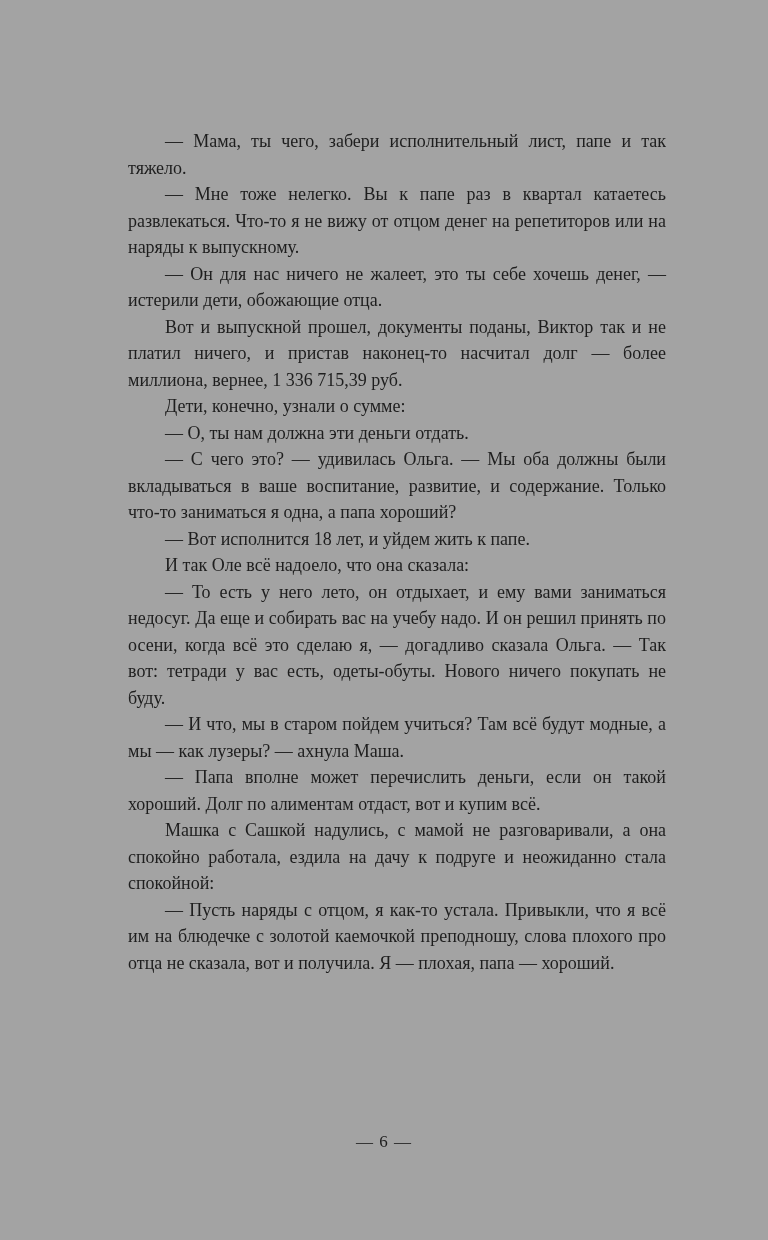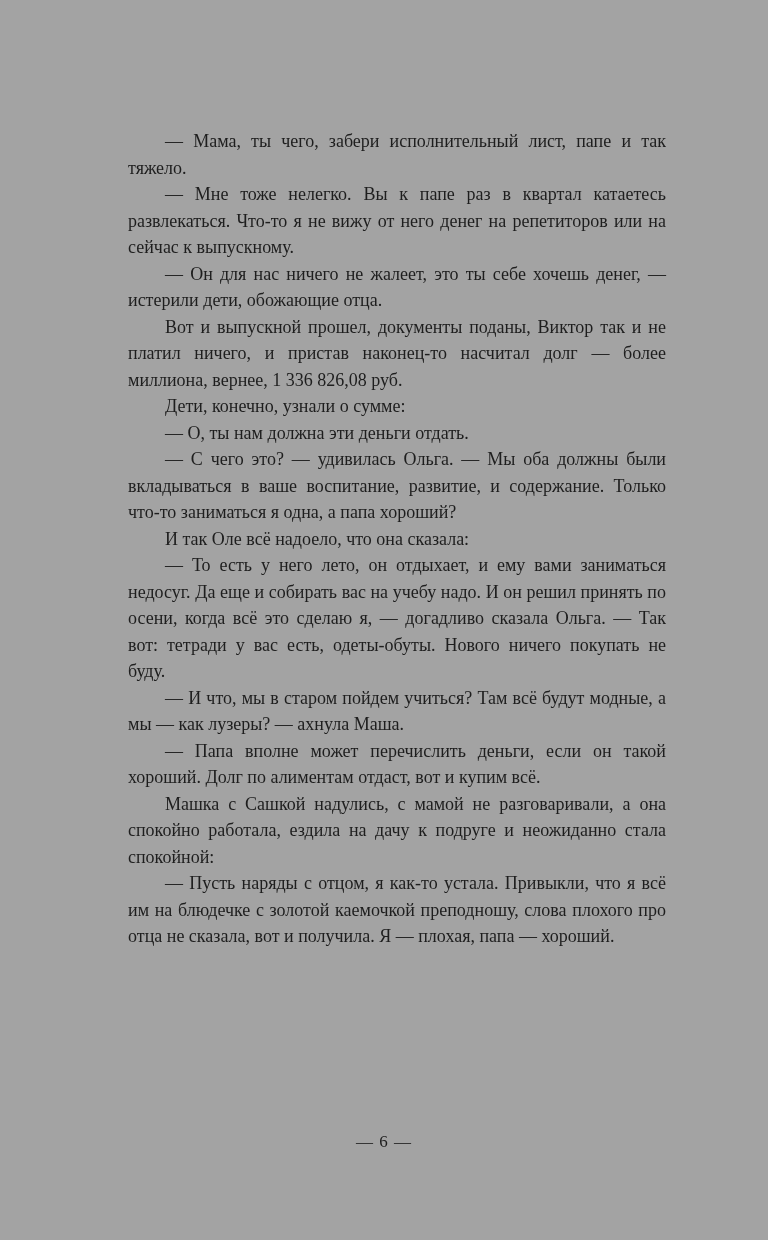--- a/index.html
+++ b/index.html
@@ -42,26 +42,27 @@
     letter-spacing: 1px;
     color: #1e1e1e;
   }
 </style>
 </head>
 <body>
 
 <div class="page">
   <div class="text-block" id="text-block">
       <p>— Мама, ты чего, забери исполнительный лист, папе и так тяжело.</p>
-      <p>— Мне тоже нелегко. Вы к папе раз в квартал катаетесь развлекаться. Что-то я не вижу от него денег на репетиторов или на сейчас к выпускному.</p>
+      <p>— Мне тоже нелегко. Вы к папе раз в квартал катаетесь развлекаться. Что-то я не вижу от отцом денег на репетиторов или на наряды к выпускному.</p>
       <p>— Он для нас ничего не жалеет, это ты себе хочешь денег, — истерили дети, обожающие отца.</p>
-      <p>Вот и выпускной прошел, документы поданы, Виктор так и не платил ничего, и пристав наконец-то насчитал долг — более миллиона, вернее, 1 336 826,08 руб.</p>
+      <p>Вот и выпускной прошел, документы поданы, Виктор так и не платил ничего, и пристав наконец-то насчитал долг — более миллиона, вернее, 1 336 715,39 руб.</p>
       <p>Дети, конечно, узнали о сумме:</p>
       <p>— О, ты нам должна эти деньги отдать.</p>
       <p>— С чего это? — удивилась Ольга. — Мы оба должны были вкладываться в ваше воспитание, развитие, и содержание. Только что-то заниматься я одна, а папа хороший?</p>
+      <p>— Вот исполнится 18 лет, и уйдем жить к папе.</p>
       <p>И так Оле всё надоело, что она сказала:</p>
       <p>— То есть у него лето, он отдыхает, и ему вами заниматься недосуг. Да еще и собирать вас на учебу надо. И он решил принять по осени, когда всё это сделаю я, — догадливо сказала Ольга. — Так вот: тетради у вас есть, одеты-обуты. Нового ничего покупать не буду.</p>
       <p>— И что, мы в старом пойдем учиться? Там всё будут модные, а мы — как лузеры? — ахнула Маша.</p>
       <p>— Папа вполне может перечислить деньги, если он такой хороший. Долг по алиментам отдаст, вот и купим всё.</p>
       <p>Машка с Сашкой надулись, с мамой не разговаривали, а она спокойно работала, ездила на дачу к подруге и неожиданно стала спокойной:</p>
       <p>— Пусть наряды с отцом, я как-то устала. Привыкли, что я всё им на блюдечке с золотой каемочкой преподношу, слова плохого про отца не сказала, вот и получила. Я — плохая, папа — хороший.</p>
     </div>
   <div class="page-number">— 6 —</div>
 </div>
 

